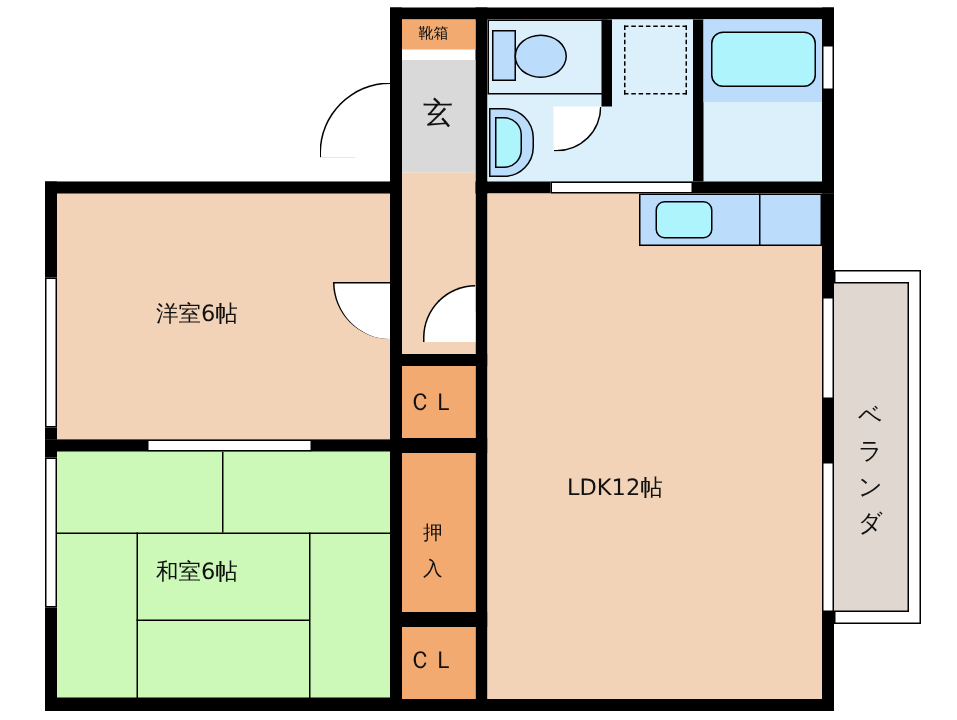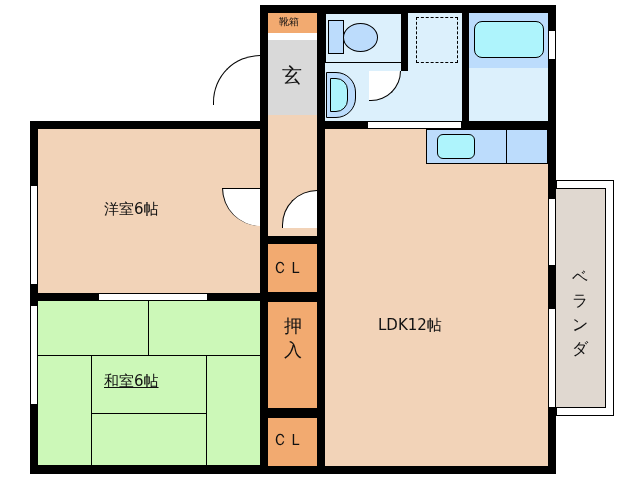--- a/index.html
+++ b/index.html
@@ -16,41 +16,41 @@
 <div class="abs" style="left:30px;top:121px;width:238px;height:180px;background:#f2d3b8;border:8px solid #000;border-right:none;"></div>
 <div class="room-label" style="left:104px;top:200px;">洋室6帖</div>
 
 <div class="abs" style="left:30px;top:293px;width:238px;height:180px;background:#ccf8b8;border:8px solid #000;border-right:none;"></div>
 
 <div class="abs" style="left:38px;top:355px;width:222px;height:1px;background:#000;"></div>
 <div class="abs" style="left:148px;top:301px;width:1px;height:54px;background:#000;"></div>
 <div class="abs" style="left:91px;top:355px;width:1px;height:111px;background:#000;"></div>
 <div class="abs" style="left:206px;top:355px;width:1px;height:111px;background:#000;"></div>
 <div class="abs" style="left:91px;top:413px;width:115px;height:1px;background:#000;"></div>
-<div class="room-label" style="left:104px;top:372px;text-decoration:underline;">和室6帖</div>
+<div class="room-label" style="left:104px;top:372px;">和室6帖</div>
 
 <div class="abs wall" style="left:260px;top:5px;width:8px;height:468px;"></div>
 <div class="abs wall" style="left:317px;top:5px;width:8px;height:468px;"></div>
 <div class="abs wall" style="left:260px;top:5px;width:296px;height:8px;"></div>
 
 <div class="abs" style="left:268px;top:13px;width:49px;height:20px;background:#f2aa70;"></div>
 <div class="small-label" style="left:279px;top:15px;font-size:10px;">靴箱</div>
 
 <div class="abs" style="left:268px;top:40px;width:49px;height:75px;background:#d9d9d9;"></div>
 <div class="room-label" style="left:282px;top:62px;font-size:20px;">玄</div>
 
 <div class="abs" style="left:268px;top:115px;width:49px;height:121px;background:#f2d3b8;"></div>
 <div class="abs wall" style="left:260px;top:236px;width:65px;height:8px;"></div>
 
 <div class="abs" style="left:268px;top:244px;width:49px;height:48px;background:#f2aa70;"></div>
 <div class="small-label" style="left:272px;top:258px;font-size:16px;">ＣＬ</div>
 <div class="abs wall" style="left:260px;top:292px;width:65px;height:10px;"></div>
 
 <div class="abs" style="left:268px;top:302px;width:49px;height:106px;background:#f2aa70;"></div>
-<div class="small-label" style="left:282px;top:314px;font-size:18px;width:20px;white-space:normal;line-height:24px;text-align:right;">押入</div>
+<div class="small-label" style="left:282px;top:344px;font-size:13px;width:20px;white-space:normal;line-height:24px;">押入</div>
 <div class="abs wall" style="left:260px;top:408px;width:65px;height:10px;"></div>
 
 <div class="abs" style="left:268px;top:418px;width:49px;height:48px;background:#f2aa70;"></div>
 <div class="small-label" style="left:272px;top:430px;font-size:16px;">ＣＬ</div>
 <div class="abs wall" style="left:30px;top:466px;width:526px;height:8px;"></div>
 
 <div class="abs" style="left:325px;top:13px;width:223px;height:108px;background:#dcf0fc;"></div>
 <div class="abs" style="left:325px;top:13px;width:80px;height:50px;border:1px solid #000;"></div>
 <div class="abs wall" style="left:401px;top:13px;width:7px;height:58px;"></div>
 <div class="abs wall" style="left:462px;top:13px;width:7px;height:108px;"></div>

